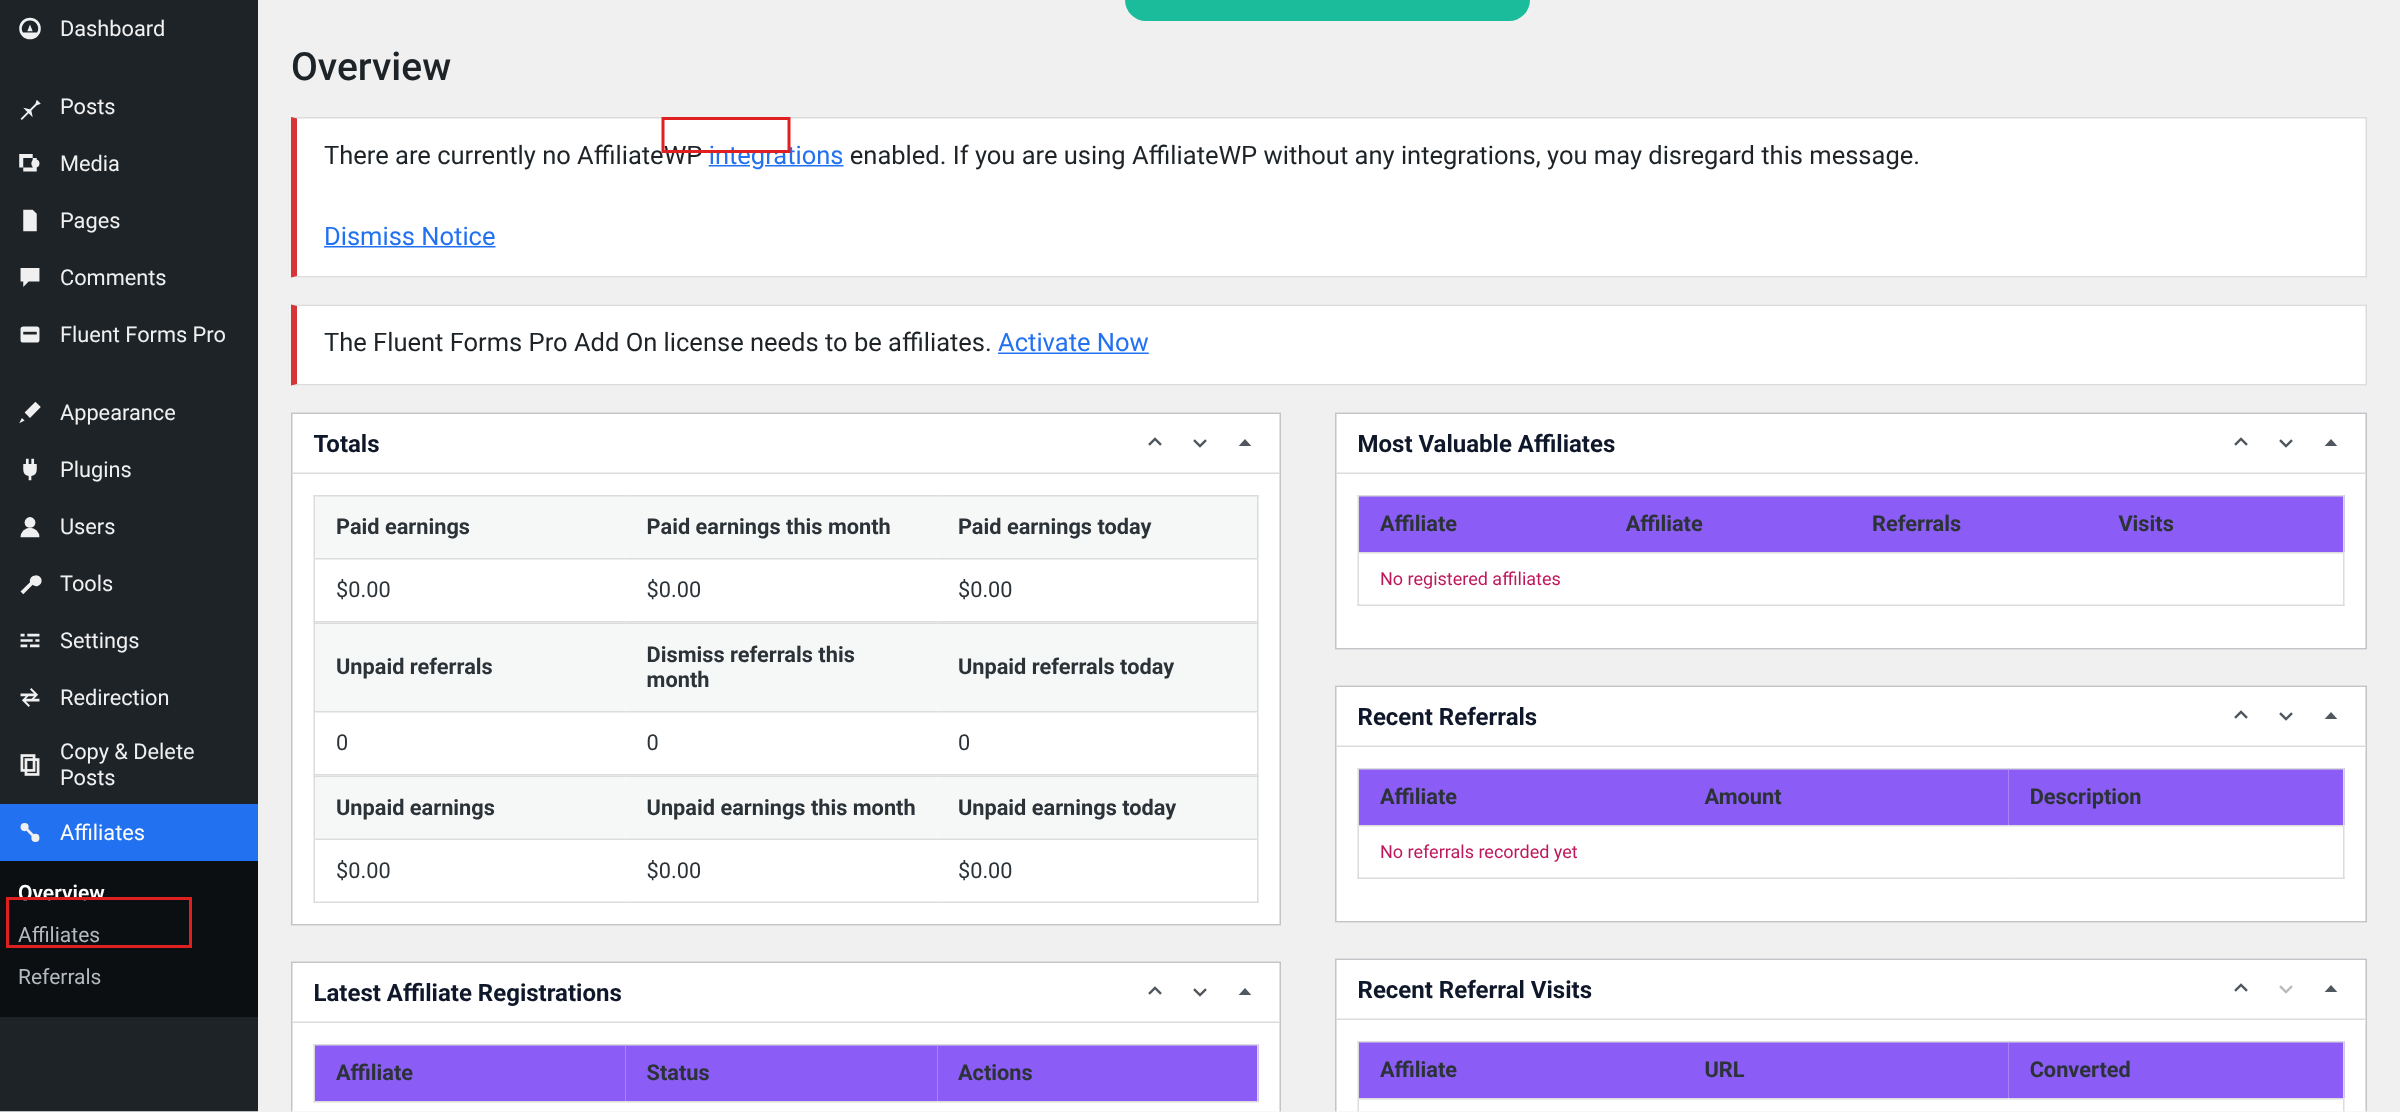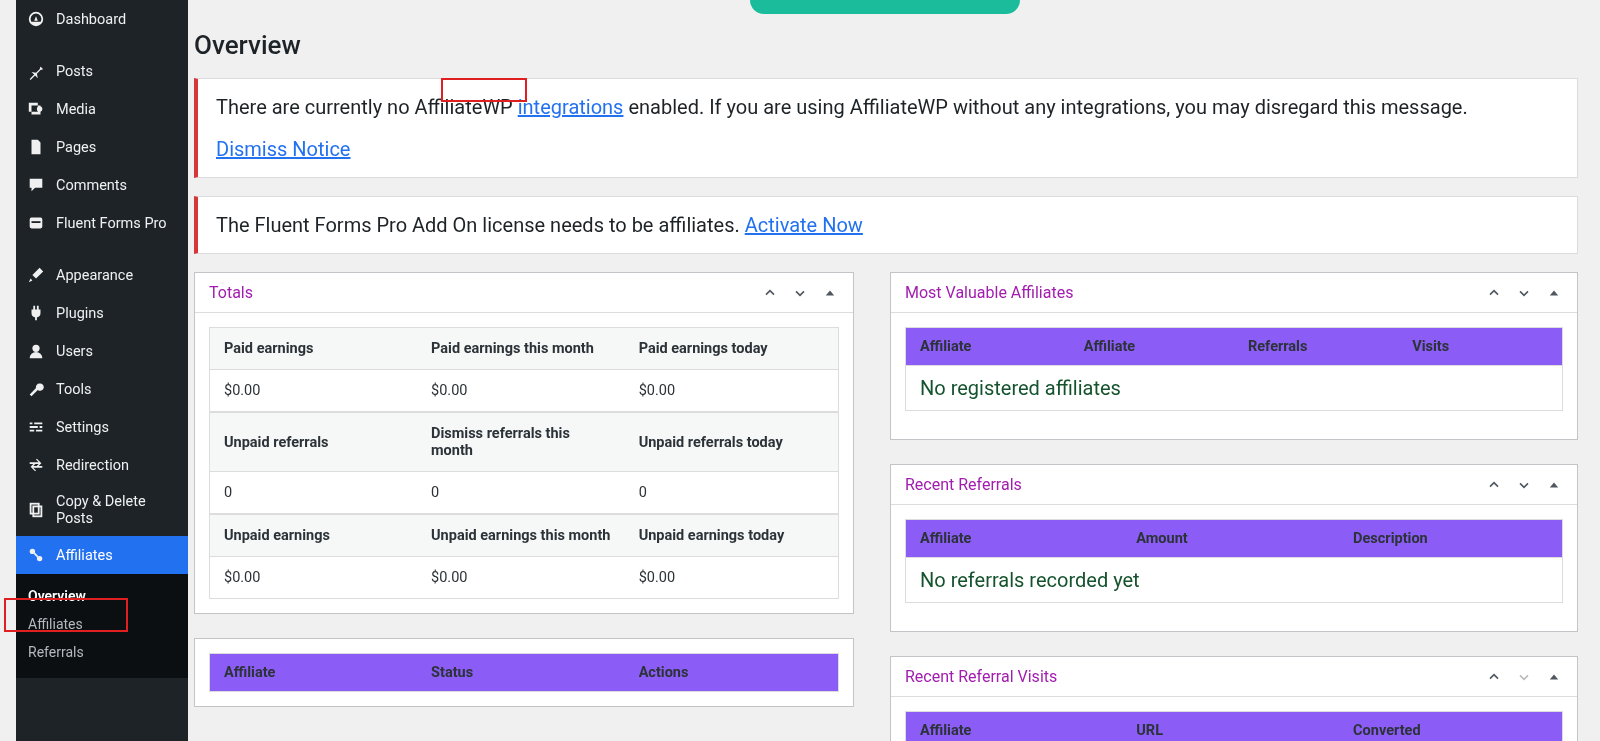--- a/index.html
+++ b/index.html
@@ -21,21 +21,21 @@
     left: 750px;
     width: 270px;
     height: 14px;
     background: #1abc9c;
     border-radius: 0 0 20px 20px;
   }
 
   
   .sidebar {
     position: absolute;
-    left: 16px; top: 0;
+    left: 0; top: 0;
     width: 172px;
     height: 741px;
     background: #1d2327;
     color: #f0f0f1;
     overflow: hidden;
   }
   .menu-item {
     display: flex;
     align-items: center;
     gap: 10px;
@@ -81,21 +81,21 @@
     margin: 10px 0 18px 0;
     color: #1d2327;
   }
 
   .notice {
     background: #fff;
     border: 1px solid #dcdcde;
     border-left: 4px solid #d63638;
     padding: 12px 18px;
     margin-bottom: 18px;
-    font-size: 20px;
+    font-size: 17px;
     line-height: 1.6;
   }
   .notice a { color: #2271f1; text-decoration: underline; }
 
   .two-col {
     display: flex;
     gap: 36px;
     align-items: flex-start;
   }
   .col-left { width: 660px; flex:0 0 660px; }
@@ -108,22 +108,22 @@
   }
   .postbox-header {
     display: flex;
     align-items: center;
     justify-content: space-between;
     padding: 10px 14px;
     border-bottom: 1px solid #dcdcde;
   }
   .postbox-header h2 {
     font-size: 16px;
-    font-weight: 400;
-    color: #a21caf;
+    font-weight: 700;
+    color: #0f172a;
   }
   .postbox-header .handles {
     display: flex;
     gap: 12px;
     align-items: center;
   }
   .handle-btn {
     width: 18px; height:18px;
     display:flex; align-items:center; justify-content:center;
     color:#50575e;
@@ -160,22 +160,22 @@
     text-align:left;
     background:#8b5cf6;
     padding:10px 14px;
     font-weight:700;
     font-size:14.5px;
     color:#2c3338;
   }
   table.list td {
     padding:10px 14px;
     border-top:1px solid #dcdcde;
-    color:#14532d;
-    font-size:20px;
+    color:#be185d;
+    font-size:12px;
   }
 
 </style>
 </head>
 <body>
 
 <div class="top-pill"></div>
 
 <div class="sidebar">
   <div class="menu-item">
@@ -311,21 +311,21 @@
 
 <div class="red-box" style="left:4px; top:598px; width:124px; height:34px;"></div>
 
 <div class="content">
   <h1 class="page-title">Overview</h1>
 
   <div class="notice">
     <p>
       <span>There are currently no AffiliateWP </span><a href="#" style="position:relative;">integrations</a><span> enabled. If you are using AffiliateWP without any integrations, you may disregard this message.</span>
     </p>
-    <p style="margin-top:10px;"><a href="#">Dismiss Notice</a></p>
+    <p style="margin-top:27px;"><a href="#">Dismiss Notice</a></p>
   </div>
 
   <div class="notice">
     <p>
       <span>The Fluent Forms Pro Add On license needs to be affiliates. </span><a href="#">Activate Now</a>
     </p>
   </div>
 
   <div class="two-col">
 
@@ -393,20 +393,40 @@
               <td>$0.00</td>
               <td>$0.00</td>
               <td>$0.00</td>
             </tr>
           </tbody>
             </table>
         </div>
       </div>
 
       <div class="postbox">
+        <div class="postbox-header">
+          <h2>Latest Affiliate Registrations</h2>
+          <div class="handles">
+            <span class="handle-btn">
+                <svg width="16" height="16" viewBox="0 0 20 20">
+                  <path d="M5 12l5-5 5 5" fill="none" stroke="currentColor" stroke-width="2"></path>
+                </svg>
+              </span>
+            <span class="handle-btn">
+                <svg width="16" height="16" viewBox="0 0 20 20">
+                  <path d="M5 8l5 5 5-5" fill="none" stroke="currentColor" stroke-width="2"></path>
+                </svg>
+              </span>
+            <span class="handle-btn">
+                <svg width="12" height="12" viewBox="0 0 20 20">
+                  <path d="M3 14l7-8 7 8z" fill="currentColor"></path>
+                </svg>
+              </span>
+          </div>
+        </div>
         <div class="postbox-body">
           <table class="list">
             <tbody>
                 <tr>
               <th style="width:33%">Affiliate</th>
               <th style="width:33%">Status</th>
               <th>Actions</th>
             </tr>
           </tbody>
             </table>

